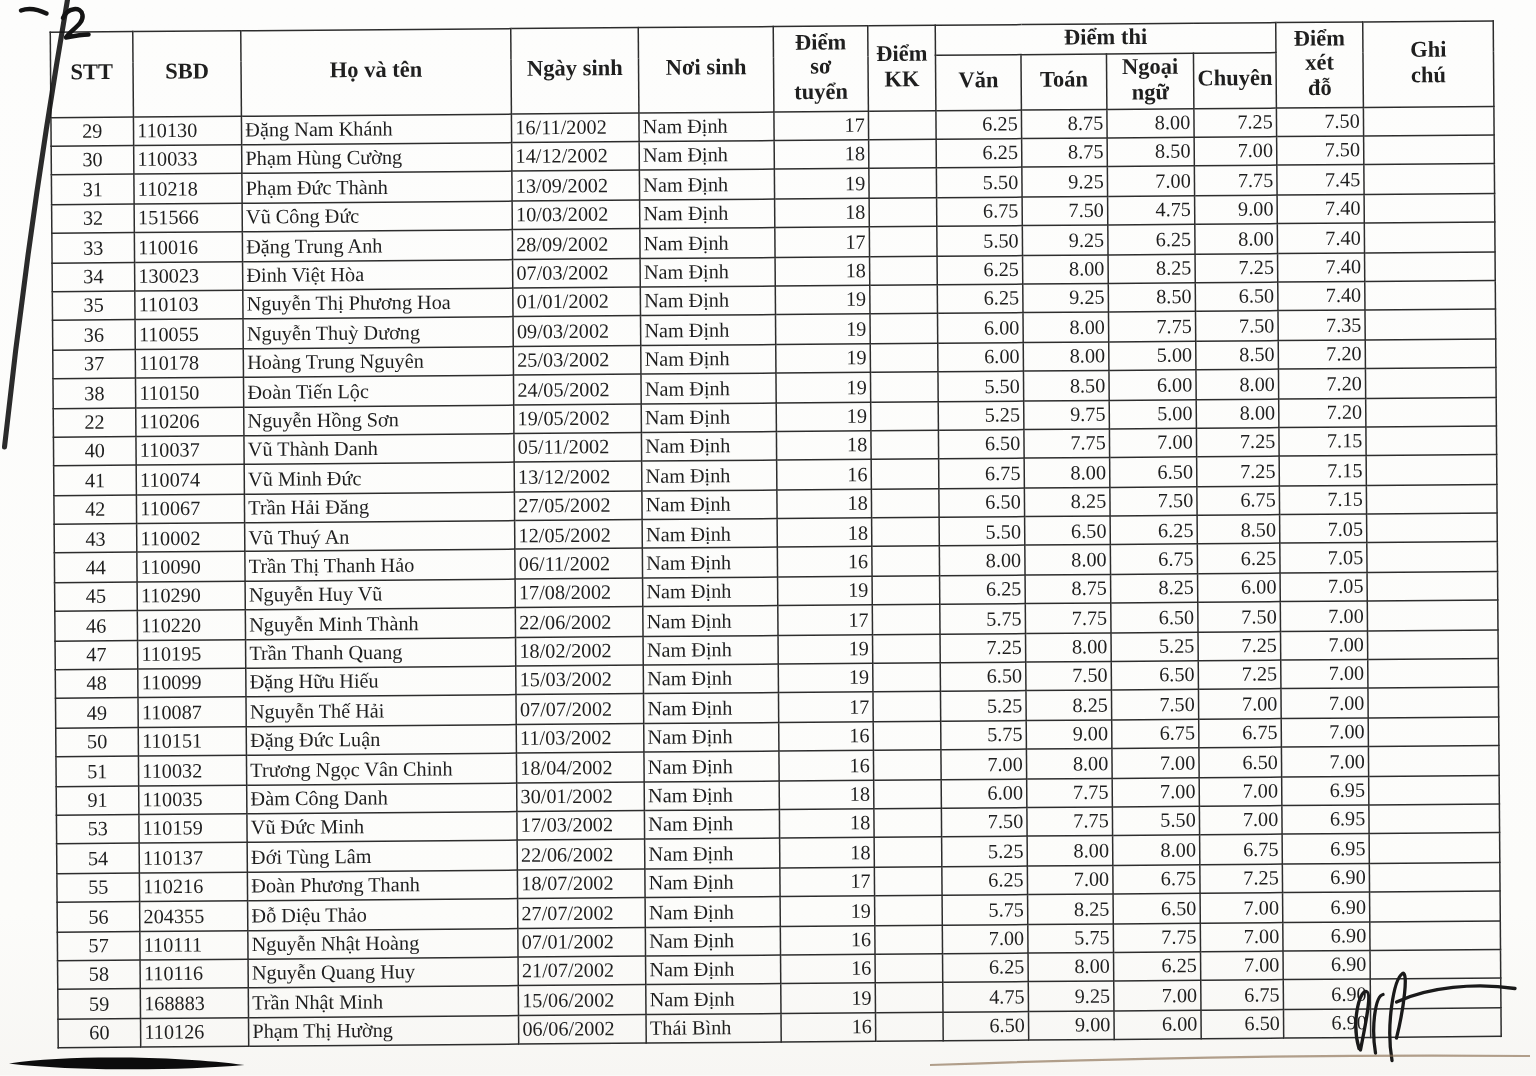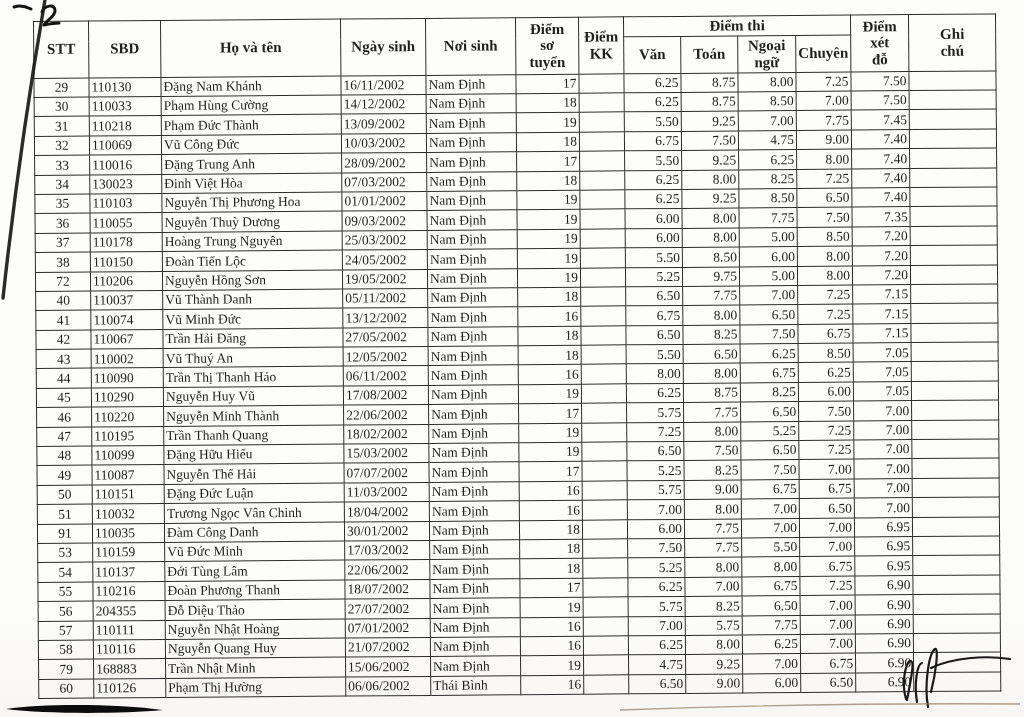--- a/index.html
+++ b/index.html
@@ -152,21 +152,21 @@
         <td class="al-r"></td>
         <td class="al-r">5.50</td>
         <td class="al-r">9.25</td>
         <td class="al-r">7.00</td>
         <td class="al-r">7.75</td>
         <td class="al-r">7.45</td>
         <td class="al-l"></td>
       </tr>
       <tr>
         <td class="al-c">32</td>
-        <td class="al-l">110069</td>
+        <td class="al-l">151566</td>
         <td class="al-l">Vũ Công Đức</td>
         <td class="al-d">10/03/2002</td>
         <td class="al-p">Nam Định</td>
         <td class="al-r">18</td>
         <td class="al-r"></td>
         <td class="al-r">6.75</td>
         <td class="al-r">7.50</td>
         <td class="al-r">4.75</td>
         <td class="al-r">9.00</td>
         <td class="al-r">7.40</td>
@@ -256,21 +256,21 @@
         <td class="al-r">19</td>
         <td class="al-r"></td>
         <td class="al-r">5.50</td>
         <td class="al-r">8.50</td>
         <td class="al-r">6.00</td>
         <td class="al-r">8.00</td>
         <td class="al-r">7.20</td>
         <td class="al-l"></td>
       </tr>
       <tr>
-        <td class="al-c">72</td>
+        <td class="al-c">22</td>
         <td class="al-l">110206</td>
         <td class="al-l">Nguyễn Hồng Sơn</td>
         <td class="al-d">19/05/2002</td>
         <td class="al-p">Nam Định</td>
         <td class="al-r">19</td>
         <td class="al-r"></td>
         <td class="al-r">5.25</td>
         <td class="al-r">9.75</td>
         <td class="al-r">5.00</td>
         <td class="al-r">8.00</td>
@@ -556,21 +556,21 @@
         <td class="al-r">16</td>
         <td class="al-r"></td>
         <td class="al-r">6.25</td>
         <td class="al-r">8.00</td>
         <td class="al-r">6.25</td>
         <td class="al-r">7.00</td>
         <td class="al-r">6.90</td>
         <td class="al-l"></td>
       </tr>
       <tr>
-        <td class="al-c">79</td>
+        <td class="al-c">59</td>
         <td class="al-l">168883</td>
         <td class="al-l">Trần Nhật Minh</td>
         <td class="al-d">15/06/2002</td>
         <td class="al-p">Nam Định</td>
         <td class="al-r">19</td>
         <td class="al-r"></td>
         <td class="al-r">4.75</td>
         <td class="al-r">9.25</td>
         <td class="al-r">7.00</td>
         <td class="al-r">6.75</td>

